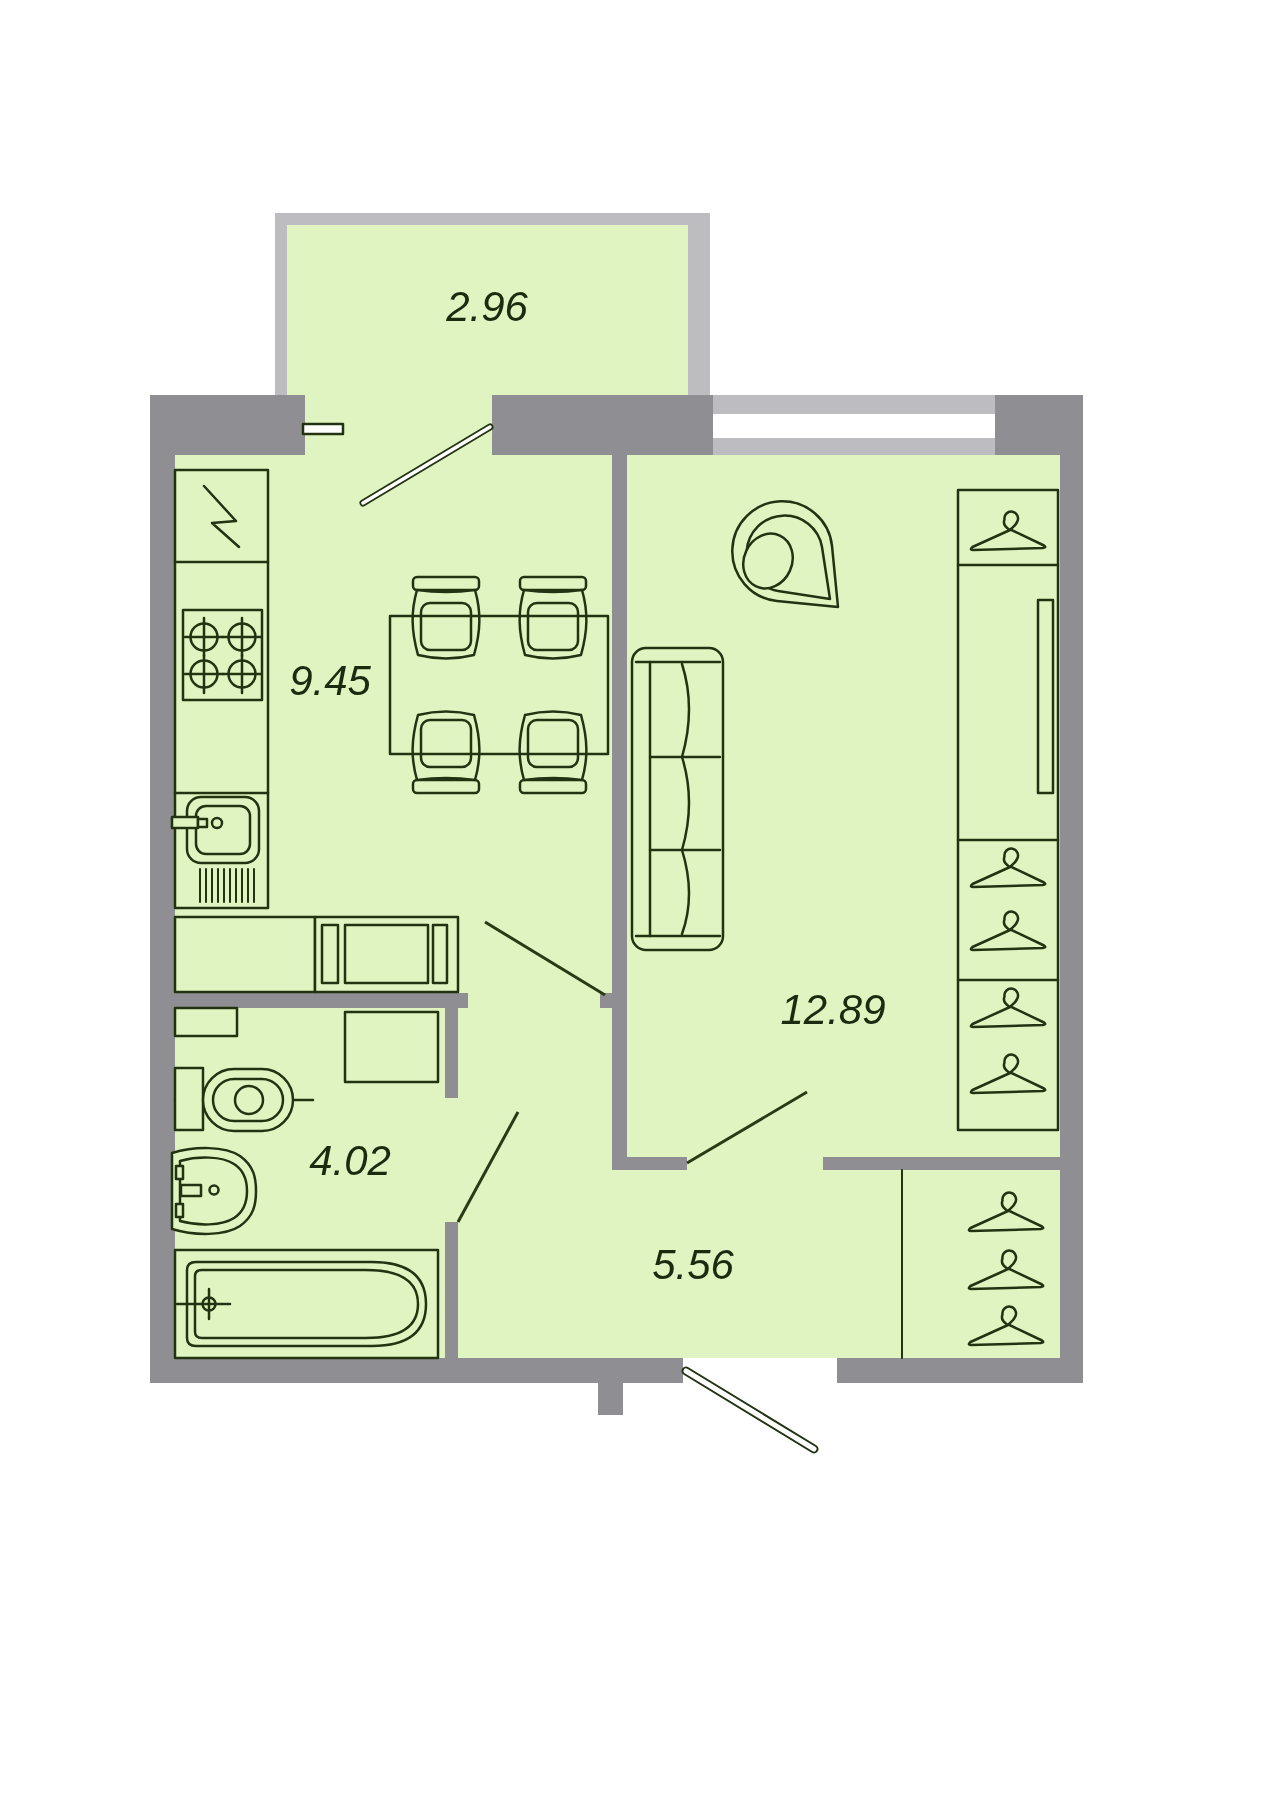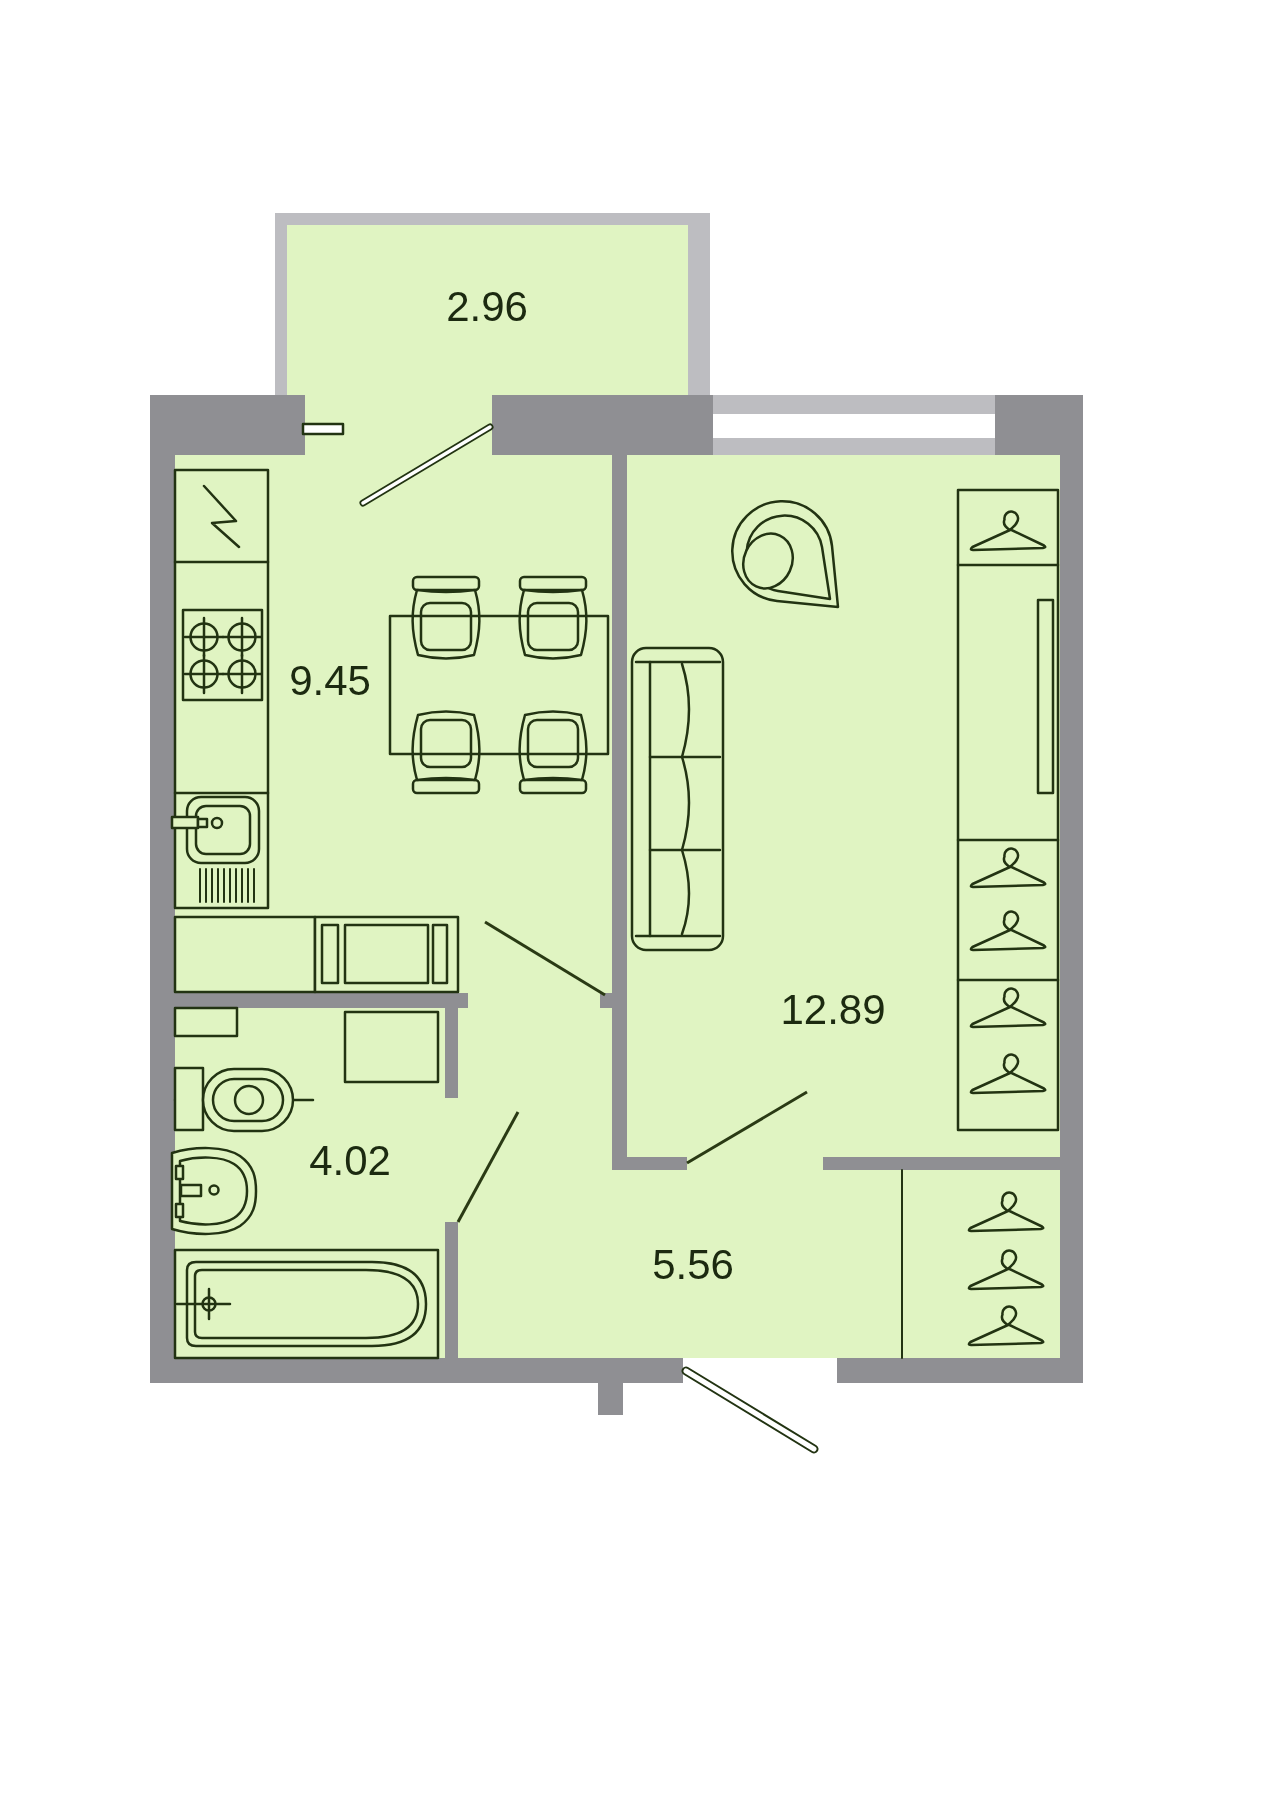--- a/index.html
+++ b/index.html
@@ -1,17 +1,17 @@
 <!DOCTYPE html>
 <html><head>
 <meta charset="utf-8">
 <style>
   html,body{margin:0;padding:0;background:#ffffff;}
   .stage{position:relative;width:1280px;height:1812px;background:#ffffff;overflow:hidden;
-         font-family:"Liberation Sans", sans-serif;}
+         font-family:"Liberation Sans", sans-serif;font-style:italic;}
   svg{display:block;}
   
   .f{stroke:#223312;stroke-width:2.5;stroke-linejoin:round;stroke-linecap:round;}
   .f .thin{stroke-width:2;}
   .f .wline{stroke:#ffffff;}
   .doorline{stroke:#2a3a14;stroke-width:3;fill:none;}
   .lbl{font-family:"Liberation Sans",sans-serif;font-size:42px;text-anchor:middle;stroke:none;}
 </style>
 </head>
 <body>

